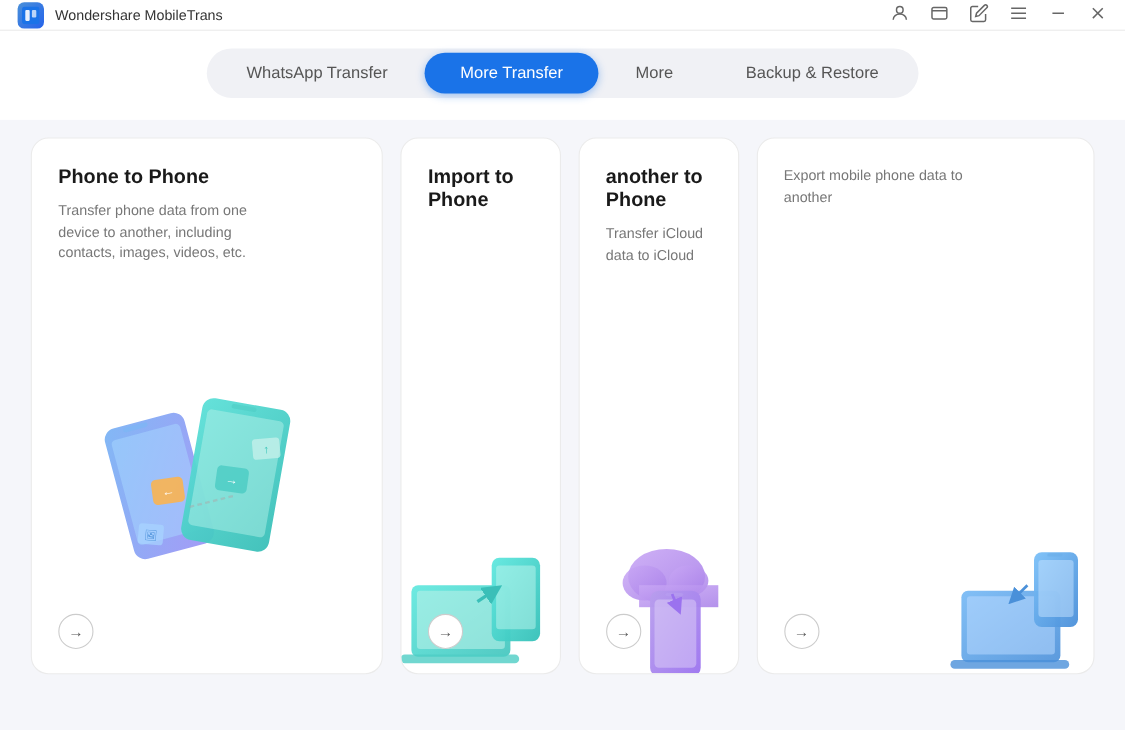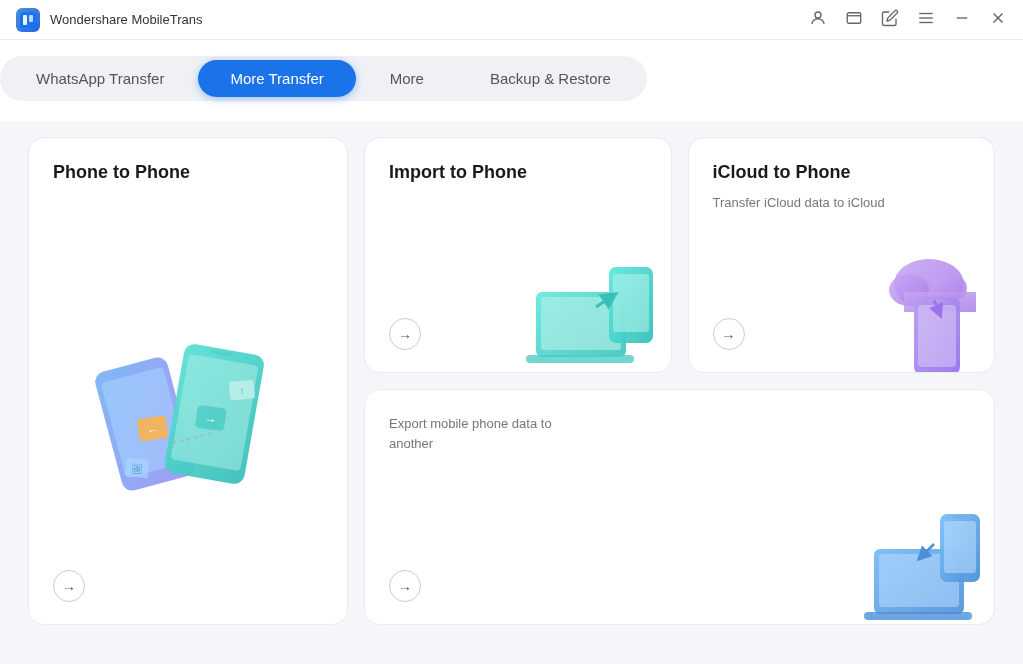--- a/index.html
+++ b/index.html
@@ -11,21 +11,21 @@
       overflow: hidden;
       user-select: none;
     }
 
     
     .titlebar {
       display: flex;
       align-items: center;
       justify-content: space-between;
       background: #ffffff;
-      height: 40px;
+      height: 28px;
       padding: 0 16px;
       border-bottom: 1px solid #e8e8e8;
     }
     .titlebar-left {
       display: flex;
       align-items: center;
       gap: 10px;
     }
     .app-icon {
       width: 24px;
@@ -53,20 +53,21 @@
       font-size: 16px;
       color: #666;
       cursor: pointer;
       line-height: 1;
     }
 
     
     .nav-bar {
       background: #ffffff;
       display: flex;
+      justify-content: center;
       align-items: center;
       padding: 16px 0 20px;
       gap: 4px;
     }
     .nav-pill-container {
       display: flex;
       background: #f0f1f5;
       border-radius: 50px;
       padding: 4px;
       gap: 2px;
@@ -109,21 +110,21 @@
     }
 
     .card-large {
       flex: 0 0 320px;
       display: flex;
       flex-direction: column;
     }
     .card-right {
       flex: 1;
       display: flex;
-      flex-direction: column;
+      flex-direction: row;
       gap: 16px;
       justify-content: center;
     }
     .card-small {
       flex: 1;
       display: flex;
       flex-direction: column;
       position: relative;
       overflow: hidden;
     }
@@ -240,20 +241,21 @@
     <button class="nav-tab active">More Transfer</button>
     <button class="nav-tab">More</button>
     <button class="nav-tab">Backup &amp; Restore</button>
   </div>
 </div>
 
 <div class="main-content">
 
   <div class="card card-large">
     <div class="card-title">Phone to Phone</div>
+    <div class="card-desc">Transfer phone data from one device to another, including contacts, images, videos, etc.</div>
     <div class="illustration-large">
       
       <svg viewBox="0 0 260 200" xmlns="http://www.w3.org/2000/svg" style="width:100%;height:100%;overflow:visible;">
 
         <g transform="rotate(-15, 100, 130)">
           <rect x="55" y="60" width="72" height="118" rx="10" fill="url(#phoneBlue)" opacity="0.9"></rect>
           <rect x="60" y="70" width="62" height="95" rx="4" fill="#a8d8ff" opacity="0.5"></rect>
           <rect x="73" y="62" width="22" height="4" rx="2" fill="#7ab8f5" opacity="0.6"></rect>
         </g>
 
@@ -327,21 +329,21 @@
               <marker id="arrowGreen" markerWidth="6" markerHeight="6" refX="3" refY="3" orient="auto">
                 <path d="M0,0 L6,3 L0,6 Z" fill="#3abfb8"></path>
               </marker>
             </defs>
           </svg>
         </div>
         <button class="arrow-btn">→</button>
       </div>
 
       <div class="card card-small">
-        <div class="card-title">iCloud to Phone</div>
+        <div class="card-title">another to Phone</div>
         <div class="card-desc">Transfer iCloud data to iCloud</div>
         <div class="illustration-small">
           <svg viewBox="0 0 160 140" xmlns="http://www.w3.org/2000/svg" style="width:100%;height:100%">
 
             <g transform="translate(55,10)">
               <ellipse cx="40" cy="42" rx="35" ry="25" fill="url(#cloudPurple)" opacity="0.9"></ellipse>
               <ellipse cx="20" cy="48" rx="20" ry="16" fill="url(#cloudPurple)" opacity="0.85"></ellipse>
               <ellipse cx="60" cy="46" rx="18" ry="14" fill="url(#cloudPurple)" opacity="0.85"></ellipse>
               <rect x="15" y="50" width="72" height="20" rx="0" fill="url(#cloudPurple)" opacity="0.85"></rect>
             </g>

